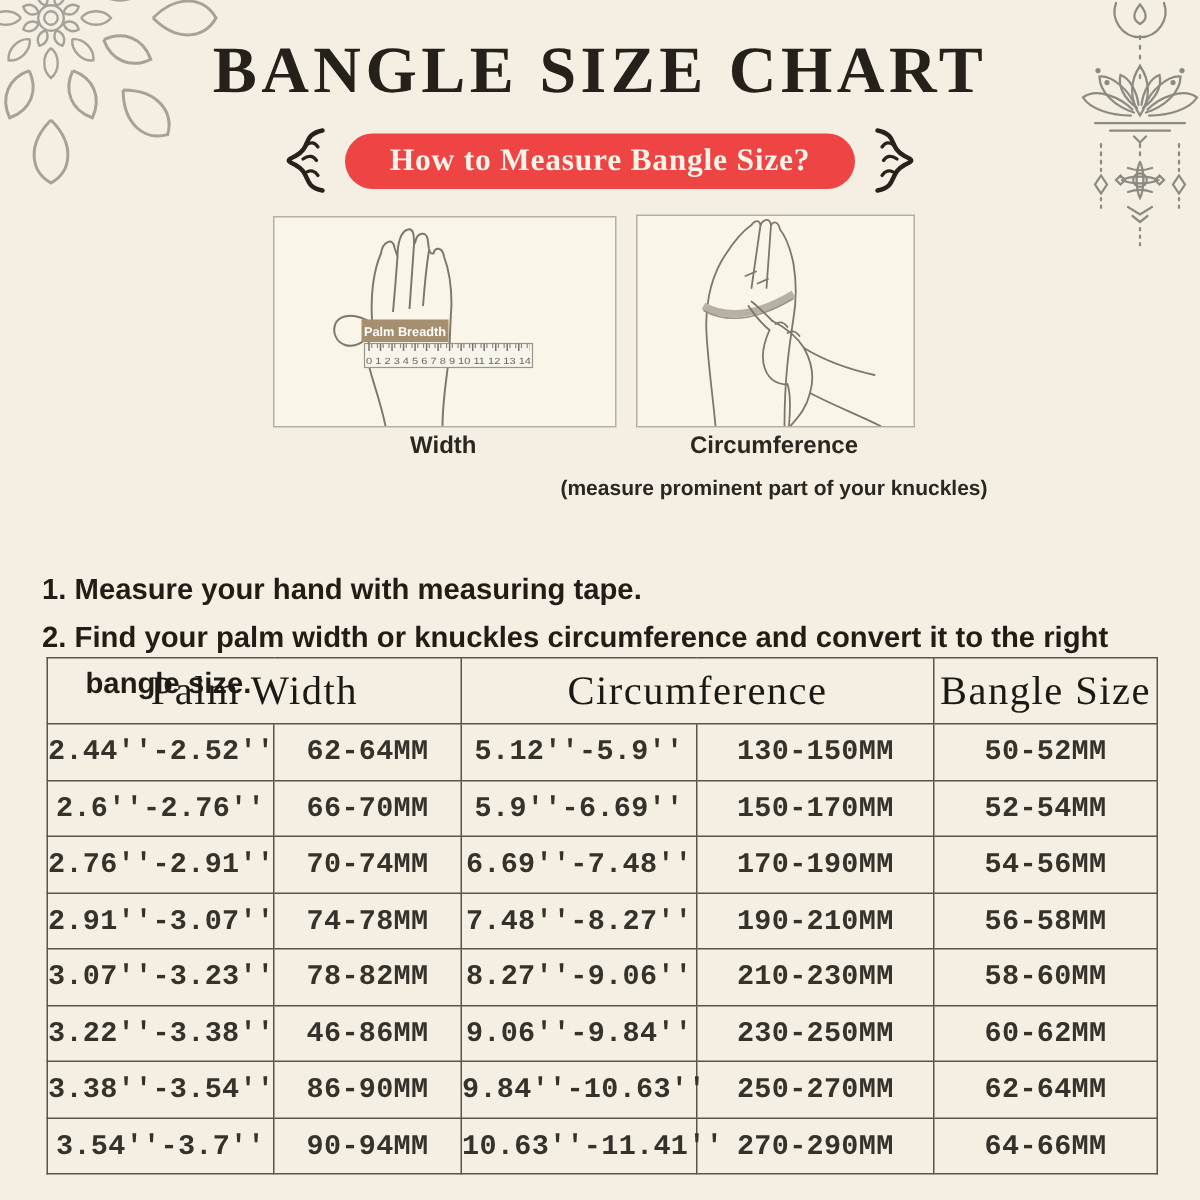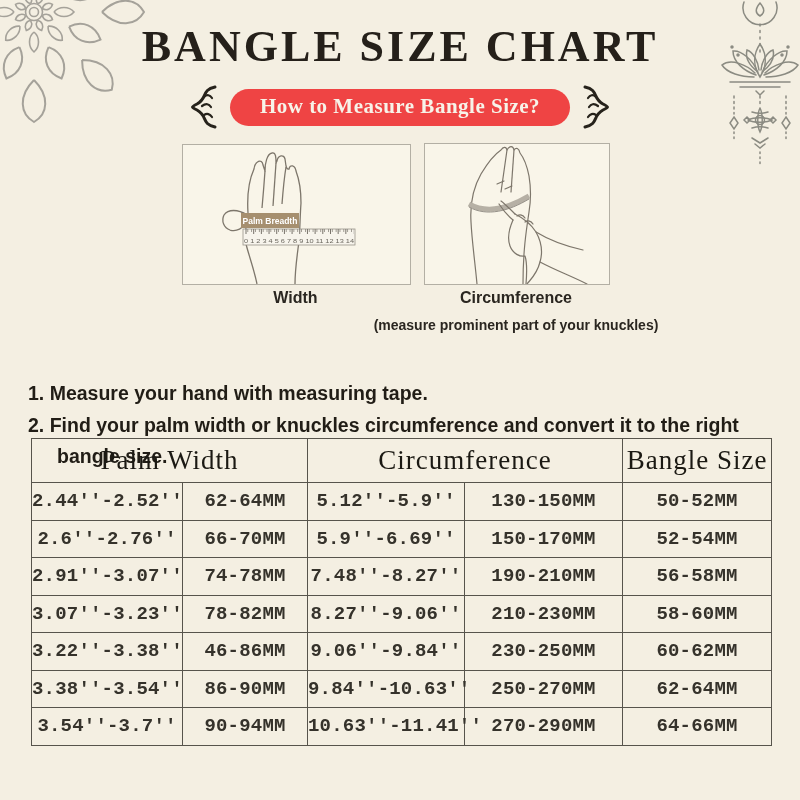--- a/index.html
+++ b/index.html
@@ -233,20 +233,27 @@
         <td>50-52MM</td>
       </tr>
       <tr>
         <td>2.6''-2.76''</td>
         <td>66-70MM</td>
         <td>5.9''-6.69''</td>
         <td>150-170MM</td>
         <td>52-54MM</td>
       </tr>
       <tr>
+        <td>2.76''-2.91''</td>
+        <td>70-74MM</td>
+        <td>6.69''-7.48''</td>
+        <td>170-190MM</td>
+        <td>54-56MM</td>
+      </tr>
+      <tr>
         <td>2.91''-3.07''</td>
         <td>74-78MM</td>
         <td>7.48''-8.27''</td>
         <td>190-210MM</td>
         <td>56-58MM</td>
       </tr>
       <tr>
         <td>3.07''-3.23''</td>
         <td>78-82MM</td>
         <td>8.27''-9.06''</td>

